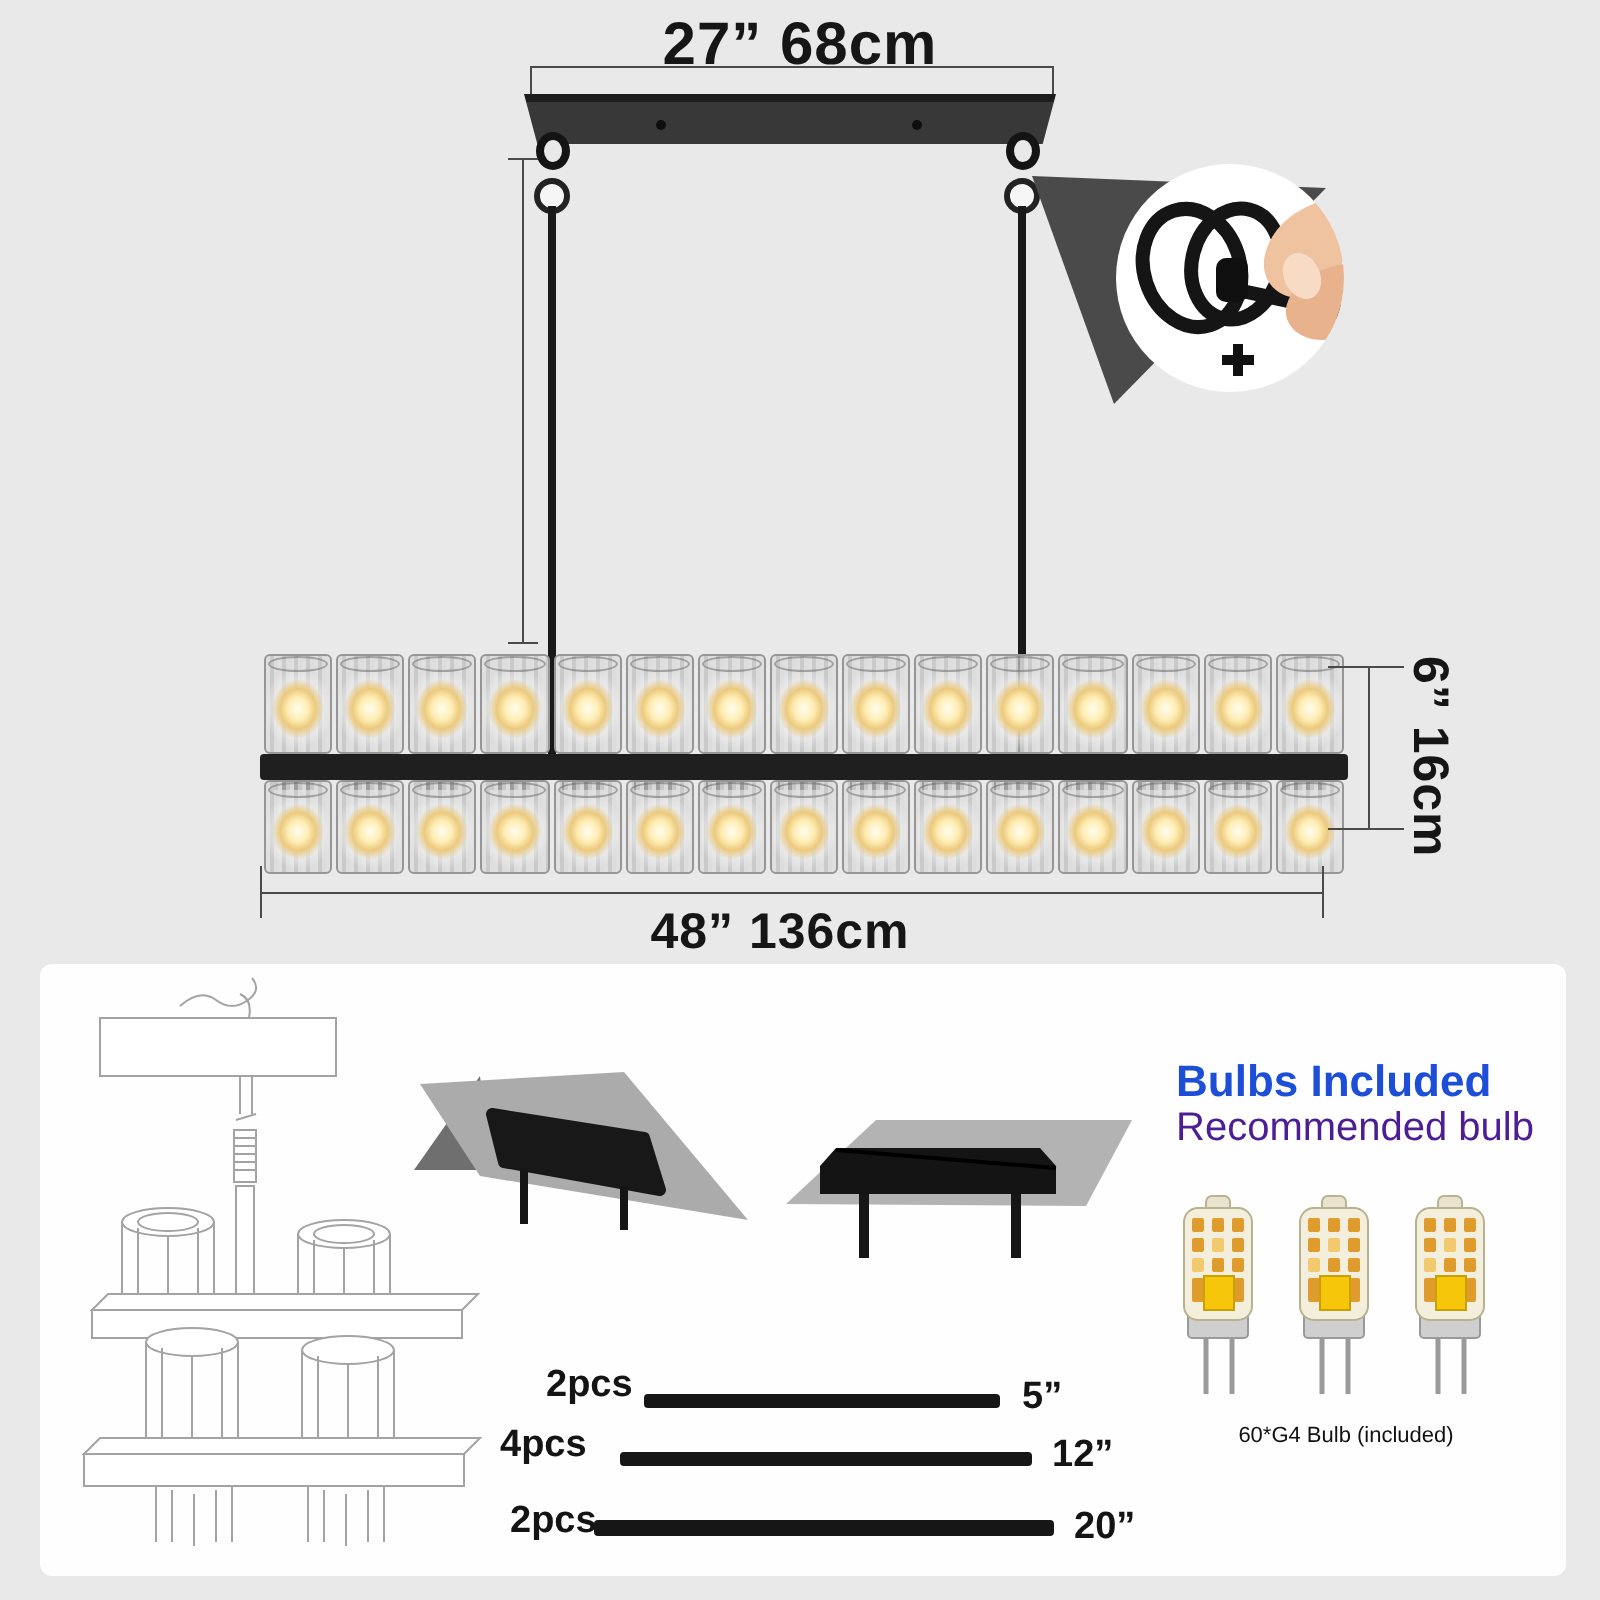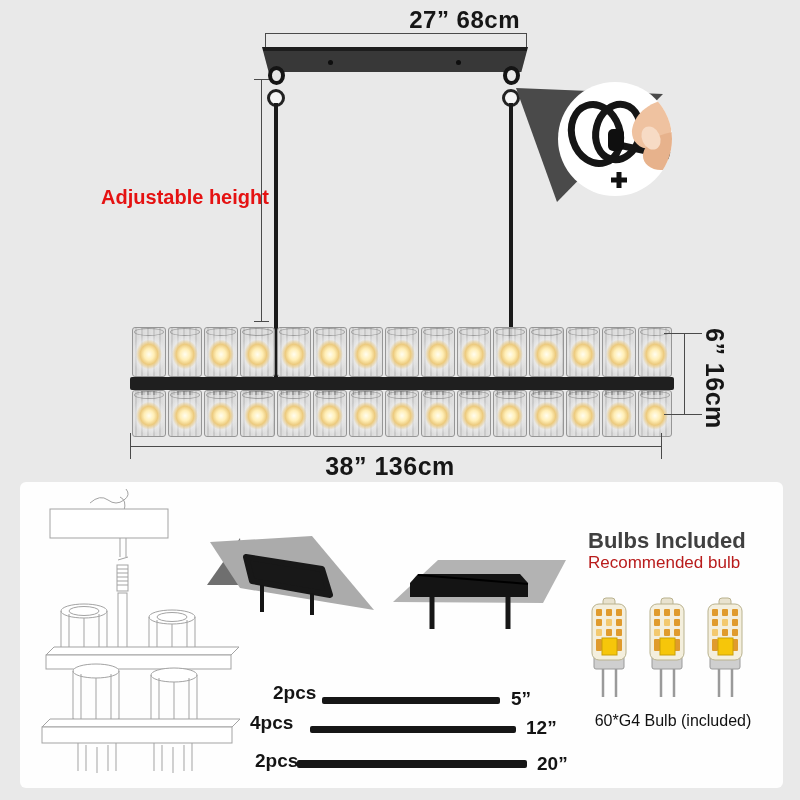--- a/index.html
+++ b/index.html
@@ -57,34 +57,34 @@
 
   
   .inset-circle{
     position:absolute;left:558px;top:82px;width:114px;height:114px;border-radius:50%;
     background:#ffffff;overflow:hidden;z-index:3;
   }
 
   
   .panel{position:absolute;left:20px;top:482px;width:763px;height:306px;background:#fefefe;border-radius:6px;}
 
-  .bulbs-title{position:absolute;left:588px;top:528px;font-size:22px;font-weight:bold;color:#404040;}
-  .bulbs-sub{position:absolute;left:588px;top:553px;font-size:17px;color:#b91c1c;}
-  .bulbs-caption{position:absolute;left:578px;top:712px;width:190px;text-align:center;font-size:16px;color:#111;}
+  .bulbs-title{position:absolute;left:588px;top:528px;font-size:22px;font-weight:bold;color:#1d4ed8;}
+  .bulbs-sub{position:absolute;left:588px;top:553px;font-size:20px;color:#4c1d95;}
+  .bulbs-caption{position:absolute;left:578px;top:712px;width:190px;text-align:center;font-size:11px;color:#111;}
 
   .rod-qty{position:absolute;font-size:19px;font-weight:600;color:#141414;}
   .rod-len{position:absolute;font-size:19px;font-weight:600;color:#141414;}
   .rod-bar{position:absolute;background:#161616;border-radius:2px;}
 
   svg{display:block;}
 </style>
 </head>
 <body>
 
-<div class="dim-text" style="left:280px;top:6px;width:240px;text-align:right;font-size:24px;">27”  68cm</div>
+<div class="dim-text" style="left:280px;top:6px;width:240px;text-align:center;font-size:30px;">27”  68cm</div>
 <div class="dim-line-h" style="left:265px;top:33px;width:262px;"></div>
 <div class="dim-line-v" style="left:265px;top:33px;height:15px;"></div>
 <div class="dim-line-v" style="left:526px;top:33px;height:15px;"></div>
 
 <div class="canopy">
   <div class="screw" style="left:66px;"></div>
   <div class="screw" style="left:194px;"></div>
 </div>
 
 <div class="ring-sm" style="left:268px;top:66px;"></div>
@@ -93,21 +93,20 @@
 
 <div class="ring-sm" style="left:503px;top:66px;"></div>
 <div class="ring-lg" style="left:502px;top:89px;"></div>
 <div class="rod" style="left:509px;top:103px;height:276px;"></div>
 
 <div class="dim-line-v" style="left:261px;top:79px;height:243px;"></div>
 <div class="dim-line-h" style="left:254px;top:79px;width:15px;"></div>
 <div class="dim-line-h" style="left:254px;top:321px;width:15px;"></div>
 
 <div class="red-label" style="color:#e51212;">
-  <div>Adjustable height</div>
 </div>
 
 <svg class="abs" style="left:505px;top:80px;z-index:2;" width="170" height="130" viewBox="0 0 170 130">
   <polygon points="11,8 158,14 52,122" fill="#4a4a4a"></polygon>
 </svg>
 
 <div class="inset-circle">
   <svg width="114" height="114" viewBox="0 0 114 114">
     <ellipse cx="38" cy="52" rx="24" ry="30" transform="rotate(-18 38 52)" fill="none" stroke="#151515" stroke-width="7"></ellipse>
     <ellipse cx="60" cy="50" rx="22" ry="28" transform="rotate(14 60 50)" fill="none" stroke="#151515" stroke-width="7"></ellipse>
@@ -160,21 +159,21 @@
 </div>
 
 <div class="dim-line-h" style="left:664px;top:333px;width:38px;"></div>
 <div class="dim-line-h" style="left:664px;top:414px;width:38px;"></div>
 <div class="dim-line-v" style="left:684px;top:333px;height:81px;"></div>
 <div class="dim-text" style="left:700px;top:328px;height:120px;font-size:25px;writing-mode:vertical-rl;">6”  16cm</div>
 
 <div class="dim-line-v" style="left:130px;top:433px;height:26px;"></div>
 <div class="dim-line-v" style="left:661px;top:433px;height:26px;"></div>
 <div class="dim-line-h" style="left:130px;top:446px;width:532px;"></div>
-<div class="dim-text" style="left:250px;top:452px;width:280px;text-align:center;font-size:25px;">38”  136cm</div>
+<div class="dim-text" style="left:250px;top:452px;width:280px;text-align:center;font-size:25px;">48”  136cm</div>
 
 <div class="panel"></div>
 
 <svg class="abs" style="left:28px;top:487px;" width="215" height="300" viewBox="0 0 215 300" fill="#ffffff" stroke="#a3a3a3" stroke-width="1">
   <path d="M62 16 q10 -9 18 -3 q8 6 16 0 q7 -5 2 -11" fill="none"></path>
   <path d="M92 10 q7 3 4 14" fill="none"></path>
   <rect x="22" y="22" width="118" height="29"></rect>
   <line x1="92" y1="51" x2="92" y2="70"></line>
     <line x1="98" y1="51" x2="98" y2="70"></line>
   <path d="M90 73 l10 -3" fill="none"></path>

